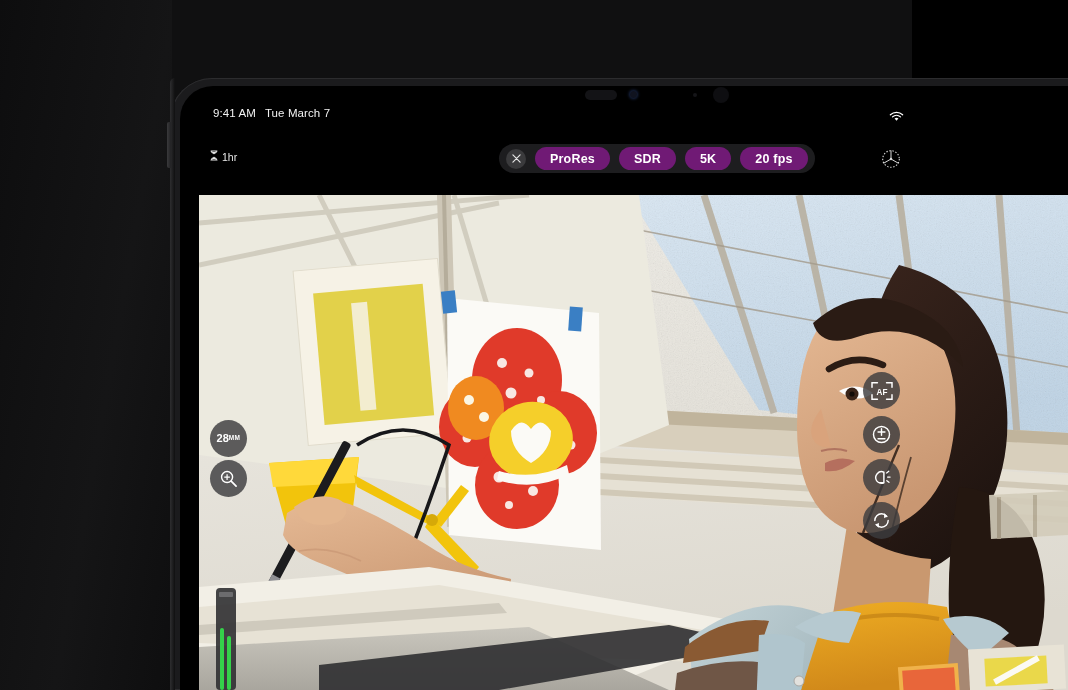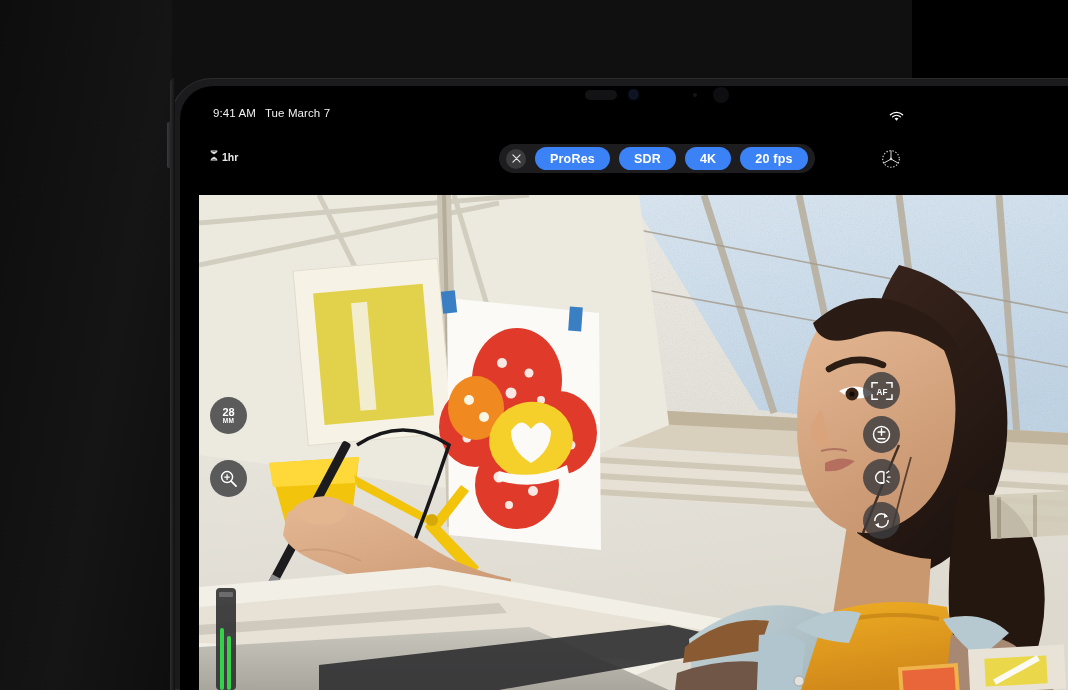--- a/index.html
+++ b/index.html
@@ -35,44 +35,44 @@
   .sensor.dot  { width:4px; height:4px; background:#151518; top:5px; left:108px; }
   .sensor.lens { width:16px; height:16px; background:#0e0e11; top:-1px; left:128px; }
 
   
   .statusbar { position:absolute; top:107px; left:213px; display:flex; gap:9px;
       align-items:baseline; color:#f2f2f2; font-size:11.5px; letter-spacing:.1px; }
   .status-right { position:absolute; top:108px; right:8px; display:flex; align-items:center; gap:7px; }
 
   
   .rec-time { position:absolute; top:150px; left:210px; display:flex; align-items:flex-end;
-      gap:4px; color:#e8e8e8; font-size:10.5px;font-weight:bold; }
+      gap:4px; color:#e8e8e8; font-size:10.5px; }
 
   
   .pillbar { position:absolute; top:144px; left:499px; height:29px;
       display:flex; align-items:center; gap:9px; padding:0 7px;
       background:#1d1d1f; border-radius:15px; }
   .close-btn { width:20px; height:20px; border-radius:50%; background:#3a3a3c;
       display:flex; align-items:center; justify-content:center; }
-  .pill { height:23px; padding:0 15px; border-radius:12px; background:#3b82f6;
+  .pill { height:23px; padding:0 15px; border-radius:12px; background:#701a75;
       color:#fff; font-size:12.5px; font-weight:bold; display:flex;
       align-items:center; justify-content:center; letter-spacing:.2px; }
 
   .settings-btn { position:absolute; top:148px; right:10px; width:22px; height:22px; }
 
   
   .viewfinder { position:absolute; left:199px; top:195px; width:869px; height:495px;
       overflow:hidden; background:#cfcabf; }
   .vf-svg { position:absolute; inset:0; width:100%; height:100%; display:block; }
 
   
   .ctrl { position:absolute; border-radius:50%; background:rgba(60,60,62,.82);
       display:flex; align-items:center; justify-content:center; }
   .ctrl-right { right:12px; width:37px; height:37px; }
-  .lens-btn { left:210px; top:397px; width:37px; height:37px; flex-direction:column;
+  .lens-btn { left:210px; top:420px; width:37px; height:37px; 
       line-height:1; color:#fff; }
   .lens-num { font-size:11px; font-weight:bold; }
   .lens-mm  { font-size:6.5px; font-weight:bold; letter-spacing:.4px; }
   .zoom-btn { left:210px; top:460px; width:37px; height:37px; }
 
   
   .meter { position:absolute; left:216px; top:588px; width:20px; height:102px;
       background:rgba(48,48,50,.9); border-radius:4px; }
   .meter-grip { position:absolute; top:4px; left:3px; width:14px; height:5px;
       border-radius:1px; background:#6c6c6e; }
@@ -132,21 +132,21 @@
         <path d="M1 1 L9 9 M9 1 L1 9" stroke="#e6e6e6" stroke-width="1.3" stroke-linecap="round"></path>
       </svg>
     </div>
     <div class="pill">
       <span>ProRes</span>
     </div>
     <div class="pill">
       <span>SDR</span>
     </div>
     <div class="pill">
-      <span>4K</span>
+      <span>5K</span>
     </div>
     <div class="pill">
       <span>20 fps</span>
     </div>
   </div>
 
   <div class="settings-btn">
     <svg width="22" height="22" viewBox="0 0 22 22">
       <circle cx="11" cy="11" r="8.3" fill="none" stroke="#dcdcdc" stroke-width="1.1" stroke-dasharray="1.4 1.7"></circle>
       <circle cx="11" cy="11" r="1.2" fill="#dcdcdc"></circle>

